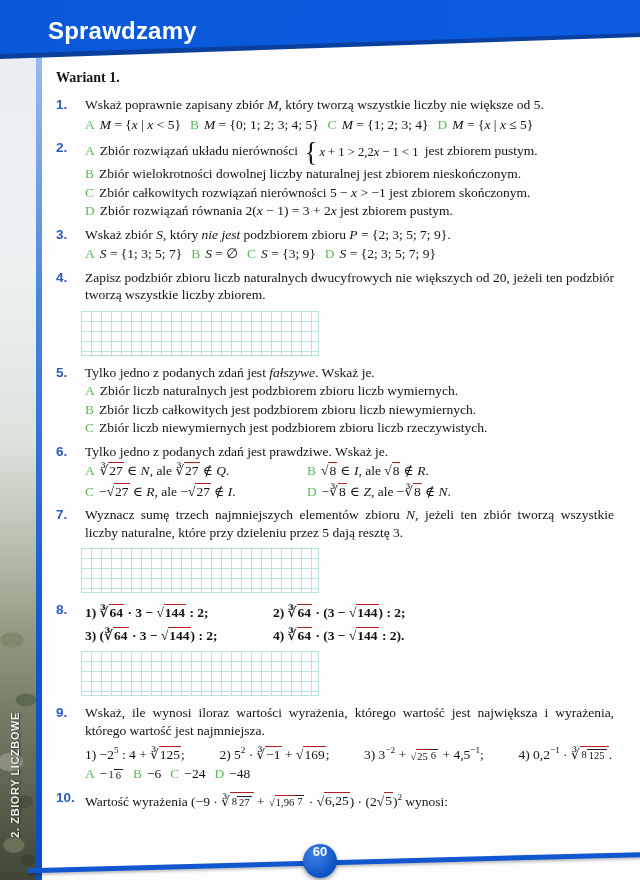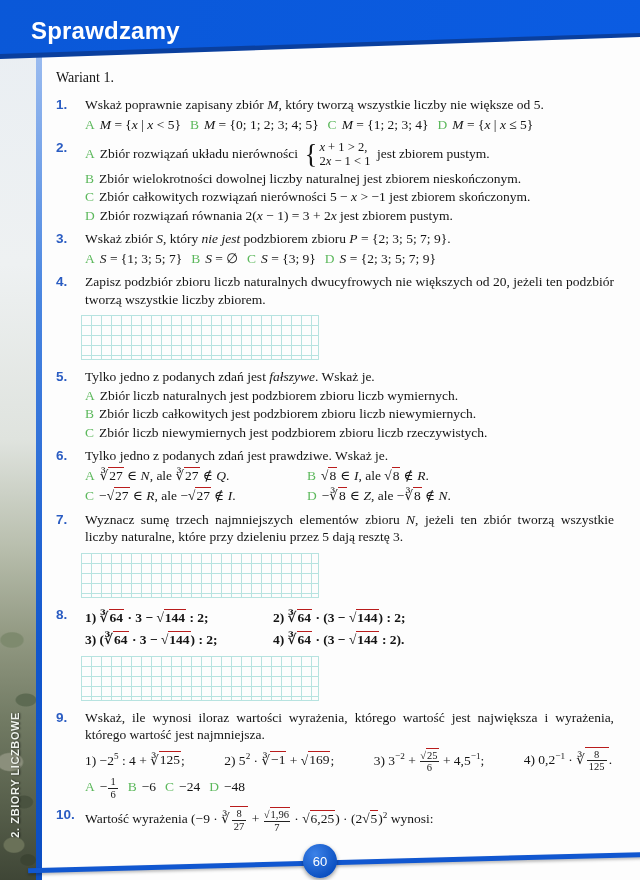--- a/index.html
+++ b/index.html
@@ -47,48 +47,48 @@
     background:linear-gradient(100deg,var(--header-blue),#0b5ce2);
     clip-path:polygon(0 0,100% 0,100% 36px,0 58px);
     filter:drop-shadow(0 4px 3px rgba(70,80,100,.45));
   }
   .header-edge{
     position:absolute;left:0;top:0;right:0;height:64px;z-index:5;
     background:#0a3f9e;
     clip-path:polygon(0 54px,100% 33px,100% 37px,0 59px);
   }
   .page-title{
-    position:absolute;left:31px;top:17px;z-index:6;
+    position:absolute;left:48px;top:17px;z-index:6;
     color:#fff;font-family:"Liberation Sans","DejaVu Sans",sans-serif;
     font-weight:bold;font-size:24px;letter-spacing:.2px;
   }
   
   .footer-line{
     position:absolute;left:28px;right:-12px;top:860px;height:5px;z-index:6;
     background:var(--footer-blue);
     transform:rotate(-1.5deg);
     box-shadow:0 2px 3px rgba(0,0,0,.25);
   }
   .page-badge{
     position:absolute;left:303px;top:844px;width:34px;height:34px;z-index:7;
     border-radius:50%;
     background:radial-gradient(circle at 35% 30%, #3c82e8, #0b4fc0 75%);
     box-shadow:0 2px 4px rgba(0,0,0,.4);
-    display:flex;align-items:center;justify-content:center;
+    display:flex;align-items:flex-start;justify-content:center;
     color:#fff;font-family:"Liberation Sans","DejaVu Sans",sans-serif;
-    font-weight:normal;font-size:13px;
+    font-weight:bold;font-size:13px;
   }
   
   .content{
     position:absolute;left:42px;top:58px;width:598px;height:800px;z-index:1;
     box-sizing:border-box;padding:10px 26px 0 14px;
     color:#141414;
   }
   .variant{
-    font-weight:normal;font-size:14px;margin:2px 0 10px 0;
+    font-weight:bold;font-size:14px;margin:2px 0 10px 0;
   }
   .q{display:flex;margin-bottom:6px;}
   .qnum{
     flex:0 0 29px;
     font-family:"Liberation Sans","DejaVu Sans",sans-serif;
     font-weight:bold;font-size:13.5px;color:var(--number-blue);
     padding-top:1px;
   }
   .qbody{flex:1;font-size:13.5px;line-height:17.5px;}
   .qtext{margin:0;text-align:justify;}
@@ -103,26 +103,26 @@
     width:237px;height:44px;margin:7px 0 2px -4px;
     background-image:
       linear-gradient(to right, var(--grid-line) 1px, transparent 1px),
       linear-gradient(to bottom, var(--grid-line) 1px, transparent 1px);
     background-size:10px 10px;
     border-right:1px solid var(--grid-line);
     border-bottom:1px solid var(--grid-line);
   }
   
   .ov{display:inline-block;border-top:1px solid #b91c1c;line-height:1.05;padding:1px 1px 0 1px;}
-  .fr{display:inline-flex;flex-direction:column;text-align:center;vertical-align:middle;font-size:.78em;line-height:1.1;padding:0 1px;}
+  .fr{display:inline-flex;flex-direction:row;text-align:center;vertical-align:middle;font-size:.78em;line-height:1.1;padding:0 1px;}
   .fr .fd{border-top:1px solid #222;padding:0 2px;}
   sup{font-size:.68em;}
   .sys{display:inline-flex;align-items:center;vertical-align:middle;margin:0 3px;}
   .sys .br{font-size:27px;font-weight:300;line-height:.9;margin-right:2px;}
-  .sys .ls{display:inline-flex;flex-direction:column;font-size:.93em;line-height:1.15;}
+  .sys .ls{display:inline-flex;flex-direction:row;font-size:.93em;line-height:1.15;}
 </style>
 </head>
 <body>
 
 <div id="page">
   <div class="photo-strip"></div>
   <div class="left-border"></div>
   <div class="side-label">2. ZBIORY LICZBOWE</div>
 
   <div class="header"></div>

